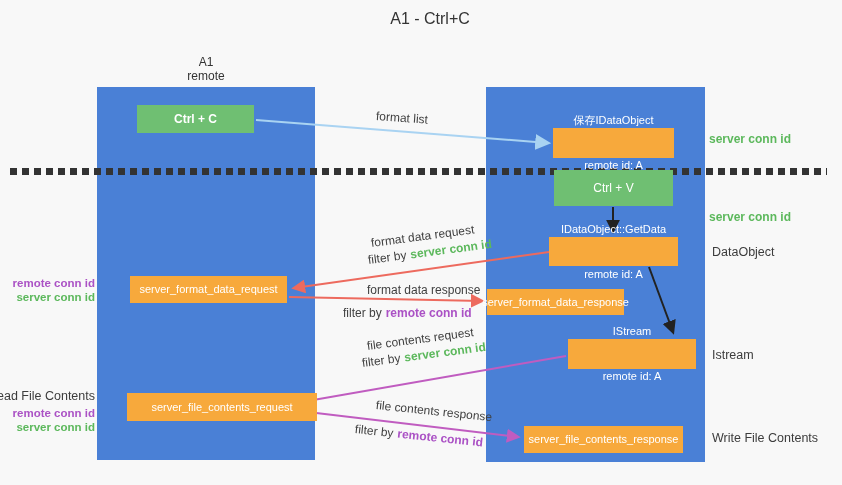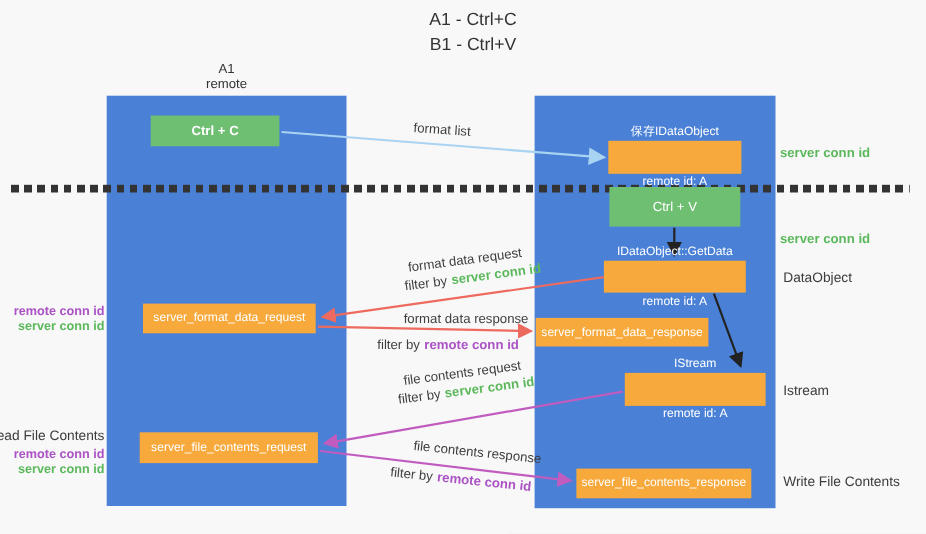--- a/index.html
+++ b/index.html
@@ -27,21 +27,20 @@
   svg.arrows{position:absolute;left:0;top:0;z-index:2;pointer-events:none;}
   .sp{display:inline-block;width:4px;}
 </style>
 </head>
 <body>
 
 <div id="canvas">
 
   <div class="abs title">
     <div>A1 - Ctrl+C</div>
-    <div>B1 - Ctrl+V</div>
   </div>
 
   <div class="abs col-header" style="left:97px;width:218px;">
     <div>A1</div>
     <div>remote</div>
   </div>
 
   <div class="abs col col-a"></div>
   <div class="abs col col-b"></div>
 
@@ -86,30 +85,30 @@
 
   <div class="abs box orange" style="left:549px;top:237px;width:129px;height:29px;">
     <div>IDataObject::GetData</div>
     <div>remote id: A</div>
   </div>
 
   <div class="abs box orange" style="left:130px;top:276px;width:157px;height:27px;">
     <div>server_format_data_request</div>
   </div>
 
-  <div class="abs box orange" style="left:487px;top:289px;width:157px;height:26px;">
+  <div class="abs box orange" style="left:487px;top:289px;width:137px;height:26px;">
     <div>server_format_data_response</div>
   </div>
 
   <div class="abs box orange" style="left:568px;top:339px;width:128px;height:30px;">
     <div>IStream</div>
     <div>remote id: A</div>
   </div>
 
-  <div class="abs box orange" style="left:127px;top:393px;width:162px;height:28px;">
+  <div class="abs box orange" style="left:127px;top:393px;width:190px;height:28px;">
     <div>server_file_contents_request</div>
   </div>
 
   <div class="abs box orange" style="left:524px;top:426px;width:159px;height:27px;">
     <div>server_file_contents_response</div>
   </div>
 
   <div class="abs flowlabel" style="left:376px;top:109px;transform:rotate(4deg);">format list</div>
 
   <div class="abs flowlabel" style="left:371px;top:236px;transform:rotate(-7.5deg);">format data request</div>

